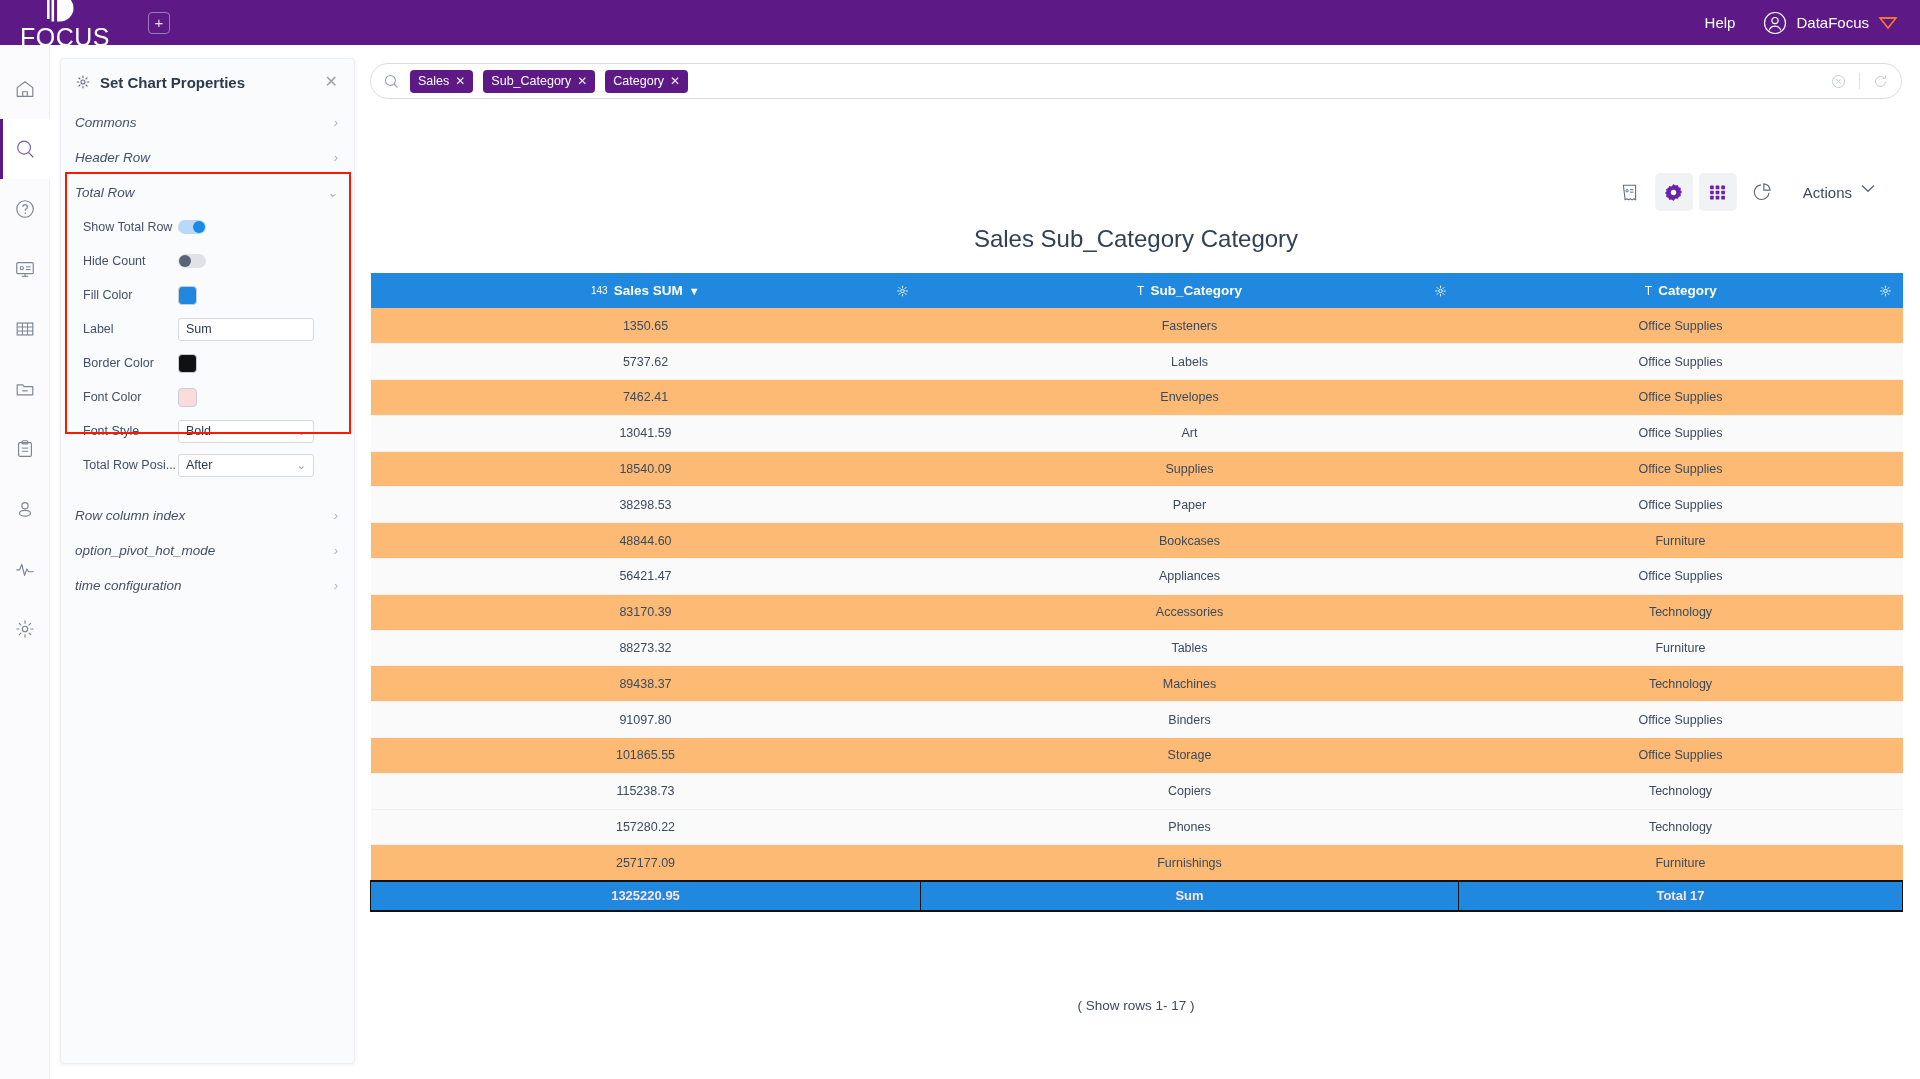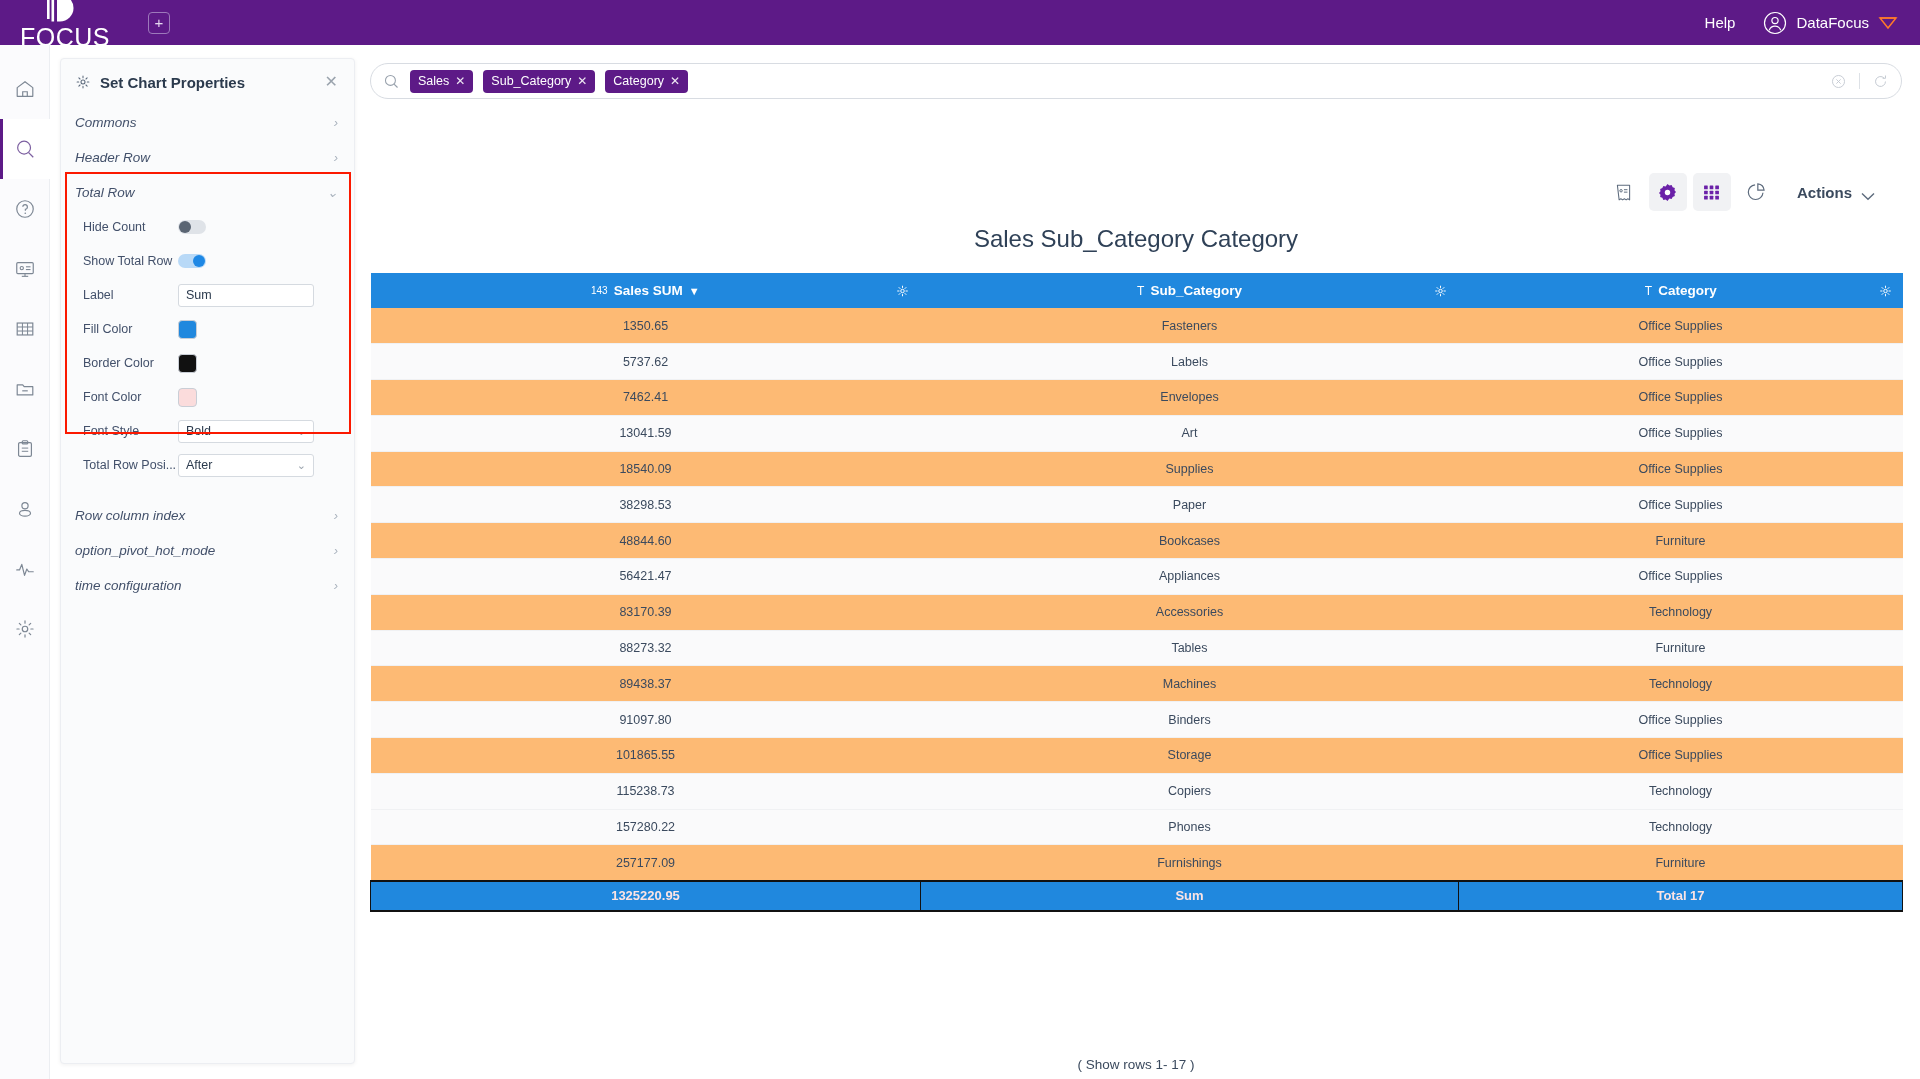--- a/index.html
+++ b/index.html
@@ -129,22 +129,22 @@
   .toolbar {
     position: absolute; top: 128px; right: 45px;
     display: flex; align-items: center; gap: 6px;
   }
   .tool-btn {
     width: 38px; height: 38px; border-radius: 5px; display: flex;
     align-items: center; justify-content: center; cursor: pointer;
   }
   .tool-btn.active { background: #f1f2f4; }
   .actions-btn {
-    display: flex; align-items: flex-end; gap: 9px; margin-left: 16px;
-    font-size: 15px; color: #3b4a5e; cursor: pointer; font-weight: bold;
+    display: flex; align-items: flex-start; gap: 9px; margin-left: 16px;
+    font-size: 15px; color: #3b4a5e; cursor: pointer;
   }
 
   .chart-title {
     position: absolute; top: 180px; left: 0; width: 1532px;
     text-align: center; font-size: 24px; color: #2f4157; font-weight: 400;
   }
 
   
   .tbl {
     position: absolute; top: 228px; left: 0; width: 1532px;
@@ -164,21 +164,21 @@
     text-align: center; border-bottom: 1px solid #f0f1f3;
   }
   .tbl tr.odd td { background: #fdba74; }
   .tbl tr.even td { background: #fafafb; }
   .tbl tr.total td {
     background: #2088de; color: #fbe4e4; font-weight: bold; font-size: 13px;
     height: 30px; border-top: 2px solid #111111; border-bottom: 2px solid #111111;
     border-left: 1px solid #111111; border-right: 1px solid #111111;
   }
   .footer-note {
-    position: absolute; top: 1012px; left: 0; width: 1532px;
+    position: absolute; top: 953px; left: 0; width: 1532px;
     text-align: center; font-size: 13.5px; color: #3b4a5e;
   }
   .ic { display: block; }
 </style>
 </head>
 <body>
 
 <div class="topbar">
   <div class="brand">
     <span class="brand-logo">
@@ -325,34 +325,34 @@
     <span>Header Row</span>
     <span class="chev">›</span>
   </div>
 
   <div class="sec-row">
     <span>Total Row</span>
     <span class="chev">⌄</span>
   </div>
 
   <div class="field">
+    <span class="field-label">Show Total Row</span>
+    <span class="toggle on"></span>
+  </div>
+  <div class="field">
     <span class="field-label">Hide Count</span>
     <span class="toggle off"></span>
   </div>
   <div class="field">
-    <span class="field-label">Show Total Row</span>
-    <span class="toggle on"></span>
+    <span class="field-label">Fill Color</span>
+    <span class="swatch" style="background:#2088de"></span>
   </div>
   <div class="field">
     <span class="field-label">Label</span>
     <input class="text-input" value="Sum" style="">
-  </div>
-  <div class="field">
-    <span class="field-label">Fill Color</span>
-    <span class="swatch" style="background:#2088de"></span>
   </div>
   <div class="field">
     <span class="field-label">Border Color</span>
     <span class="swatch" style="background:#111111"></span>
   </div>
   <div class="field">
     <span class="field-label">Font Color</span>
     <span class="swatch" style="background:#fbdcdc"></span>
   </div>
   <div class="field">

